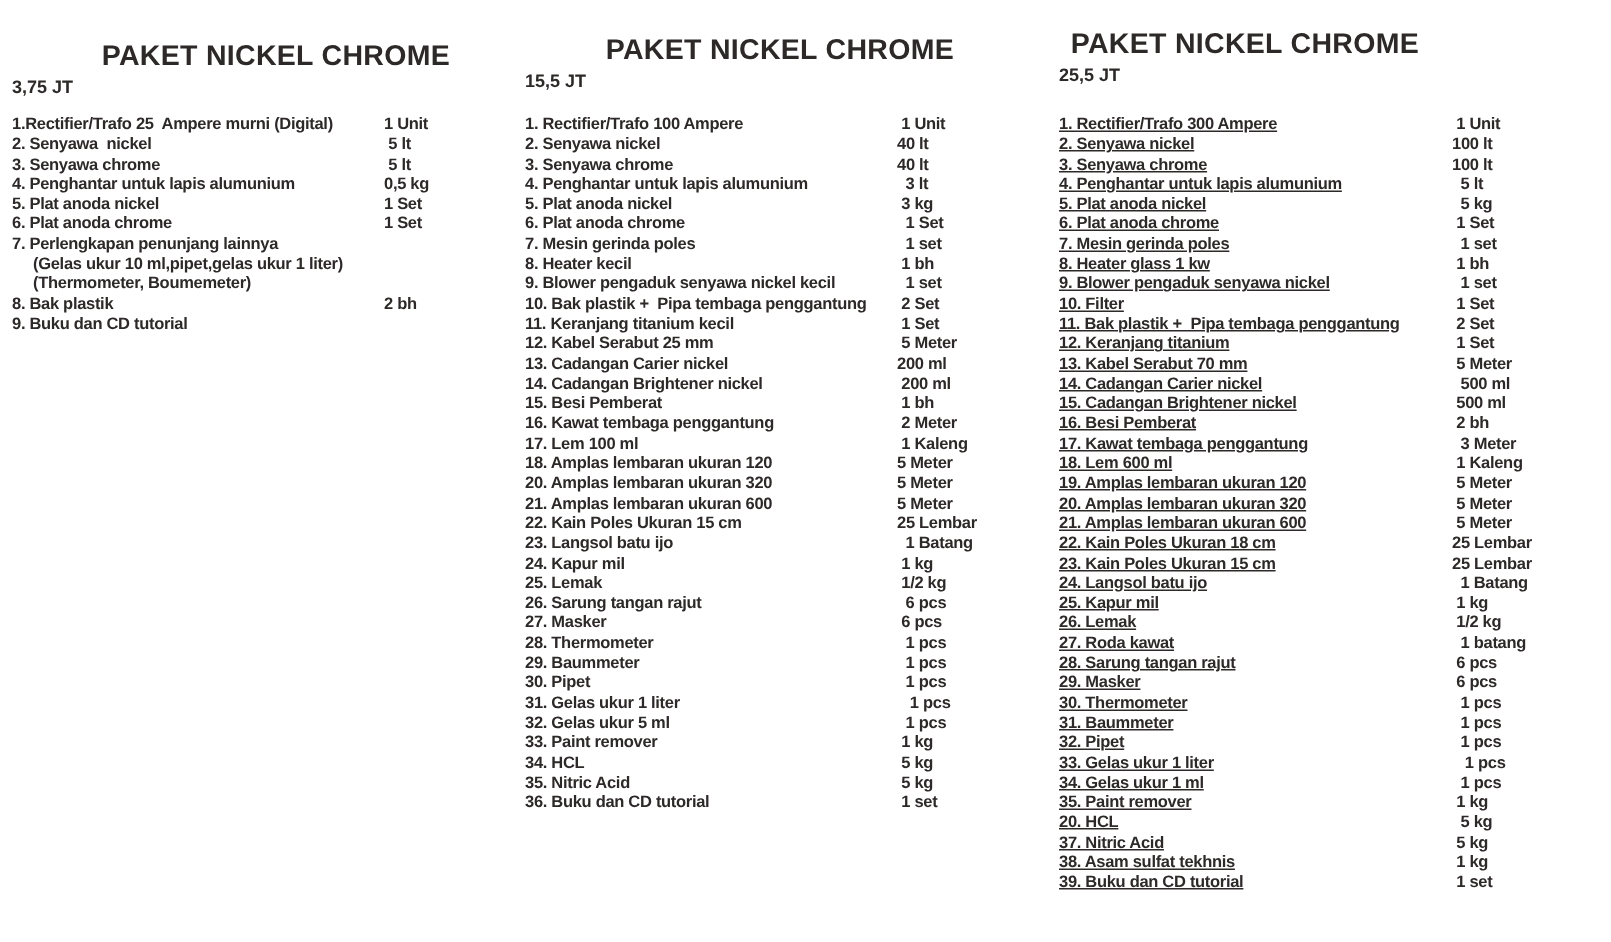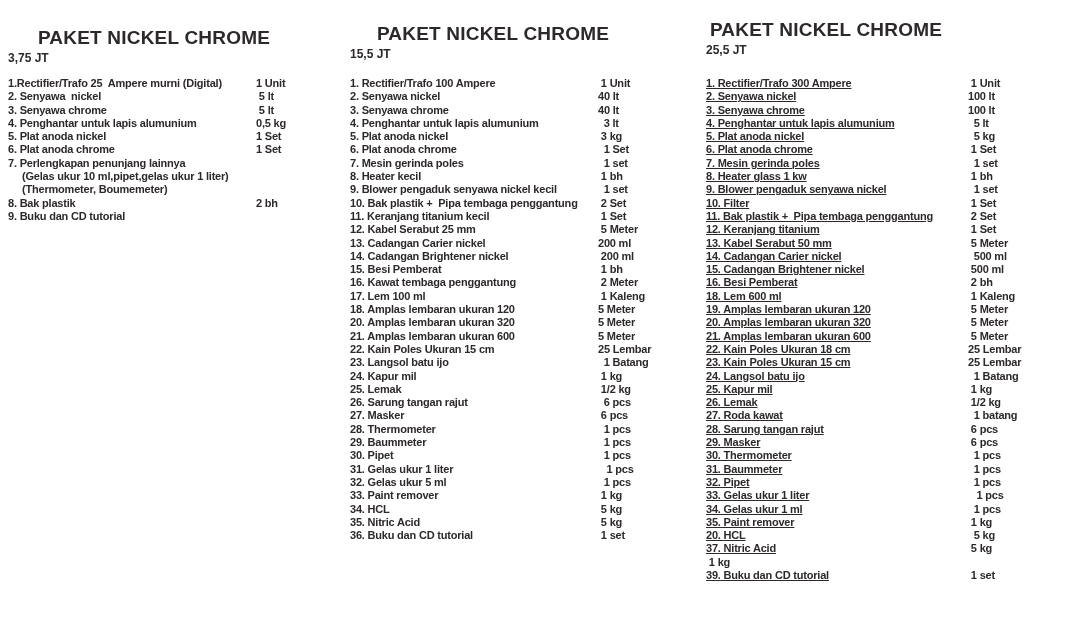--- a/index.html
+++ b/index.html
@@ -16,21 +16,21 @@
     font-weight: bold;
     color: #2e2929;
   }
   .col {
     position: absolute;
     top: 0;
   }
   .pkg-title {
     font-size: 19px;
     line-height: 20px;
-    text-align: center;
+    text-align: right;
     letter-spacing: 0.2px;
     white-space: nowrap;
   }
   .pkg-price {
     font-size: 12px;
     line-height: 16px;
     margin-top: 2px;
     text-align: left;
     white-space: nowrap;
   }
@@ -321,36 +321,40 @@
       </div>
       <div class="row">
         <span class="name">11. Bak plastik +  Pipa tembaga penggantung</span>
         <span class="qty"> 2 Set</span>
       </div>
       <div class="row">
         <span class="name">12. Keranjang titanium</span>
         <span class="qty"> 1 Set</span>
       </div>
       <div class="row">
-        <span class="name">13. Kabel Serabut 50 mm</span>
+        <span class="name">13. Kabel Serabut 70 mm</span>
         <span class="qty"> 5 Meter</span>
       </div>
       <div class="row">
         <span class="name">14. Cadangan Carier nickel</span>
         <span class="qty">  500 ml</span>
       </div>
       <div class="row">
         <span class="name">15. Cadangan Brightener nickel</span>
         <span class="qty"> 500 ml</span>
       </div>
       <div class="row">
         <span class="name">16. Besi Pemberat</span>
         <span class="qty"> 2 bh</span>
       </div>
       <div class="row">
+        <span class="name">17. Kawat tembaga penggantung</span>
+        <span class="qty">  3 Meter</span>
+      </div>
+      <div class="row">
         <span class="name">18. Lem 600 ml</span>
         <span class="qty"> 1 Kaleng</span>
       </div>
       <div class="row">
         <span class="name">19. Amplas lembaran ukuran 120</span>
         <span class="qty"> 5 Meter</span>
       </div>
       <div class="row">
         <span class="name">20. Amplas lembaran ukuran 320</span>
         <span class="qty"> 5 Meter</span>
@@ -417,20 +421,21 @@
       </div>
       <div class="row">
         <span class="name">20. HCL</span>
         <span class="qty">  5 kg</span>
       </div>
       <div class="row">
         <span class="name">37. Nitric Acid</span>
         <span class="qty"> 5 kg</span>
       </div>
       <div class="row">
+        <span class="name">38. Asam sulfat tekhnis</span>
         <span class="qty"> 1 kg</span>
       </div>
       <div class="row">
         <span class="name">39. Buku dan CD tutorial</span>
         <span class="qty"> 1 set</span>
       </div>
     </div>
 </div>
 
 </body></html>

